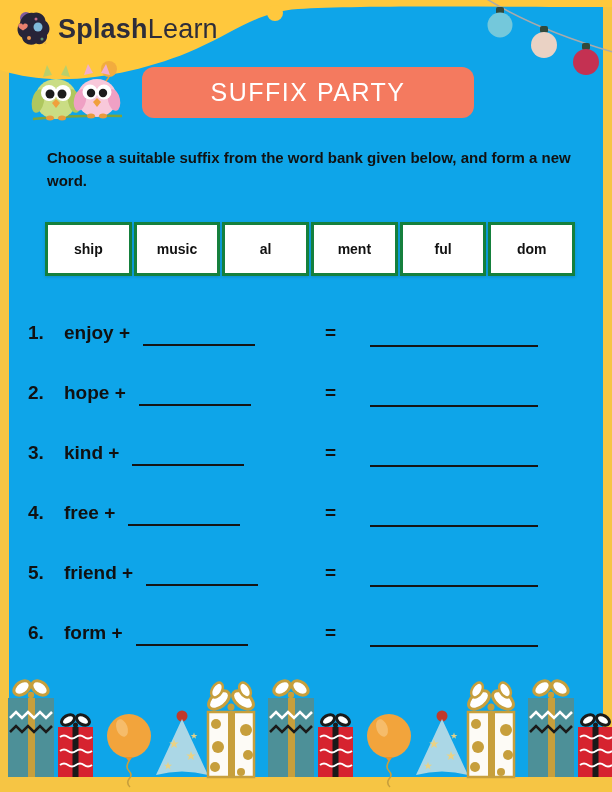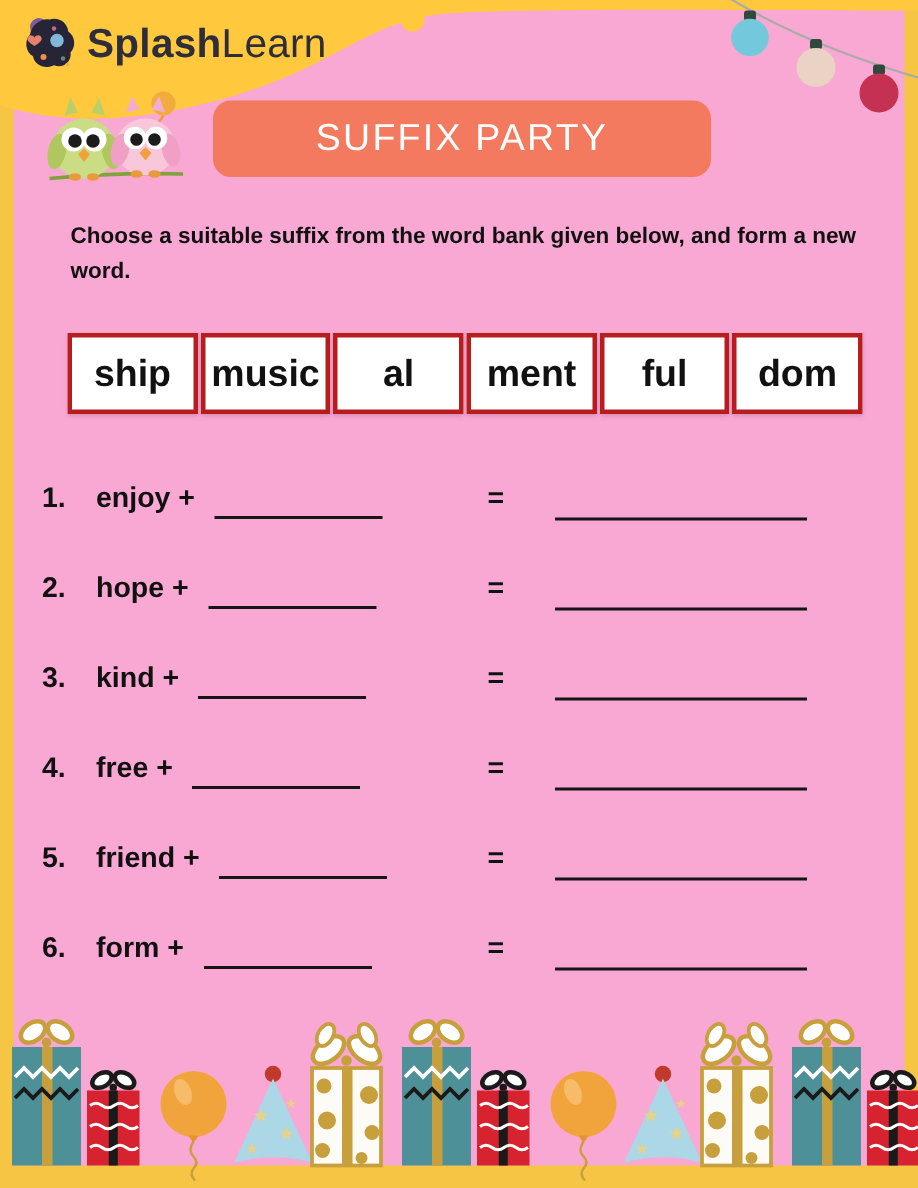--- a/index.html
+++ b/index.html
@@ -1,35 +1,35 @@
 <!DOCTYPE html>
 <html><head>
 <meta charset="utf-8">
 <style>
   html,body{margin:0;padding:0;background:#888;}
-  .page{position:relative;width:612px;height:792px;background:#f9a8d4;overflow:hidden;
+  .page{position:relative;width:612px;height:792px;background:#0ea5e9;overflow:hidden;
         font-family:"Liberation Sans",sans-serif;margin:0 auto;}
   .side-border{position:absolute;top:0;width:9px;height:792px;background:#F6C544;z-index:1;}
   .side-border.left{left:0;}
   .side-border.right{right:0;}
   .header-svg{position:absolute;top:0;left:0;z-index:2;}
   .logo{position:absolute;top:10px;left:14px;z-index:3;display:flex;align-items:center;gap:6px;}
   .logo-text{font-size:27px;color:#2E2D3A;letter-spacing:.2px;}
   .logo-text b{font-weight:800;}
   .logo-text span.light{font-weight:400;}
   .ornaments{position:absolute;top:0;right:0;z-index:2;}
   .owls{position:absolute;top:55px;left:25px;z-index:3;}
   .banner{position:absolute;top:67px;left:142px;width:332px;height:51px;background:#F47A5F;
           border-radius:12px;display:flex;align-items:center;justify-content:center;z-index:3;}
   .banner-title{color:#ffffff;font-size:25px;font-weight:400;letter-spacing:1.5px;}
   .instruction{position:absolute;top:146px;left:28px;width:545px;font-size:15px;line-height:1.55;
                font-weight:700;color:#111111;margin-left:19px;}
   .word-bank{position:absolute;top:222px;left:45px;width:530px;display:flex;gap:2px;}
-  .wb-cell{flex:1;height:54px;box-sizing:border-box;border:3px solid #b91c1c;background:#ffffff;
-           display:flex;align-items:center;justify-content:center;font-size:25px;font-weight:700;
+  .wb-cell{flex:1;height:54px;box-sizing:border-box;border:3px solid #15803d;background:#ffffff;
+           display:flex;align-items:center;justify-content:center;font-size:14px;font-weight:700;
            color:#111111;box-shadow:0 1px 3px rgba(0,0,0,.15);}
   .questions{position:absolute;top:303px;left:28px;width:556px;}
   .q-row{position:relative;height:60px;display:flex;align-items:center;font-size:19px;
          font-weight:700;color:#111111;}
   .q-num{width:26px;}
   .q-label{margin-left:10px;white-space:nowrap;}
   .blank{display:inline-block;height:24px;border-bottom:2.5px solid #151515;}
   .q-blank1{width:112px;margin-left:13px;}
   .q-eq{position:absolute;left:297px;top:50%;transform:translateY(-50%);}
   .q-blank2{position:absolute;left:342px;top:50%;width:168px;height:12px;

